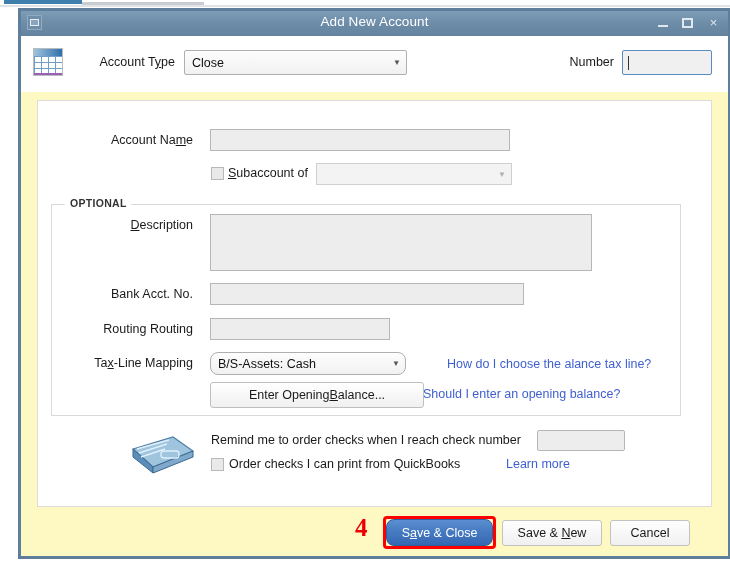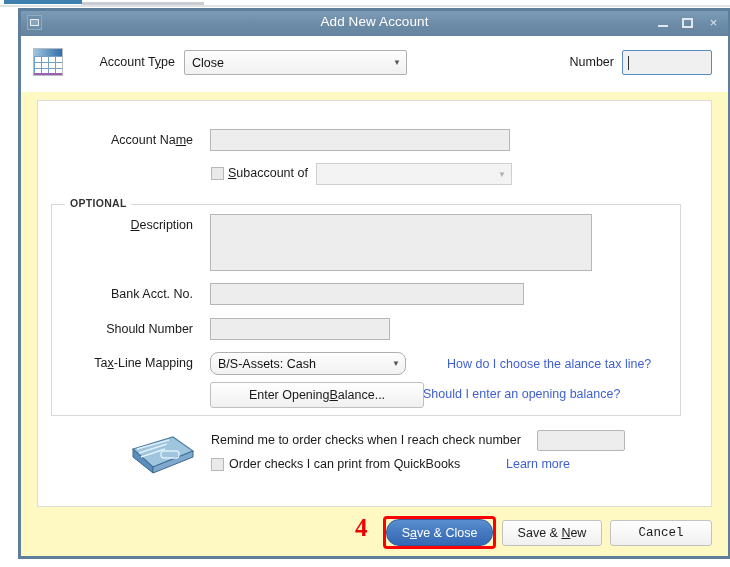--- a/index.html
+++ b/index.html
@@ -316,37 +316,37 @@
   #btn-save-close-wrap {
     position: absolute; left: 362px; top: 505px;
     width: 113px; height: 33px;
     border: 3px solid #ff0000;
     border-radius: 4px;
     padding: 0;
   }
   #btn-save-close {
     width: 100%; height: 100%;
     border: 1px solid #2f5f9e;
-    border-radius: 13px;
+    border-radius: 8px;
     background: linear-gradient(to bottom, #5b8fd1 0%, #4479c0 50%, #3767b3 100%);
     color: #ffffff;
     font-size: 12.5px;
     display: flex; align-items: center; justify-content: center;
   }
   .footer-btn {
     position: absolute;
     height: 26px;
     border: 1px solid #c2c2c2;
     border-radius: 3px;
     background: linear-gradient(to bottom, #ffffff, #f0f0f0);
     font-size: 12.5px; color: #1a1a1a;
     display: flex; align-items: center; justify-content: center;
   }
   #btn-save-new { left: 481px; top: 509px; width: 100px; }
-  #btn-cancel   { left: 589px; top: 509px; width: 102px; font-family: Liberation Mono, monospace; }
+  #btn-cancel   { left: 589px; top: 509px; width: 80px; }
 </style>
 </head>
 <body>
 
 <div id="bg-strip">
   <div id="bg-tab-active"></div>
   <div id="bg-tab-inactive"></div>
   <div id="bg-line"></div>
 </div>
 
@@ -418,21 +418,21 @@
   </div>
   <div id="ta-description">
     <span></span>
   </div>
 
   <div class="field-label" id="lbl-bankacct">Bank Acct. No.</div>
   <div id="inp-bankacct">
     <span></span>
   </div>
 
-  <div class="field-label" id="lbl-routing">Should Number</div>
+  <div class="field-label" id="lbl-routing">Routing Routing</div>
   <div id="inp-routing">
     <span></span>
   </div>
 
   <div class="field-label acc" id="lbl-taxline">
     <span>Ta</span><u>x</u><span>-Line Mapping</span>
   </div>
   <div id="sel-taxline">
     <span class="val">B/S-Assets: Cash</span>
     <span class="combo-arrow">▼</span>

